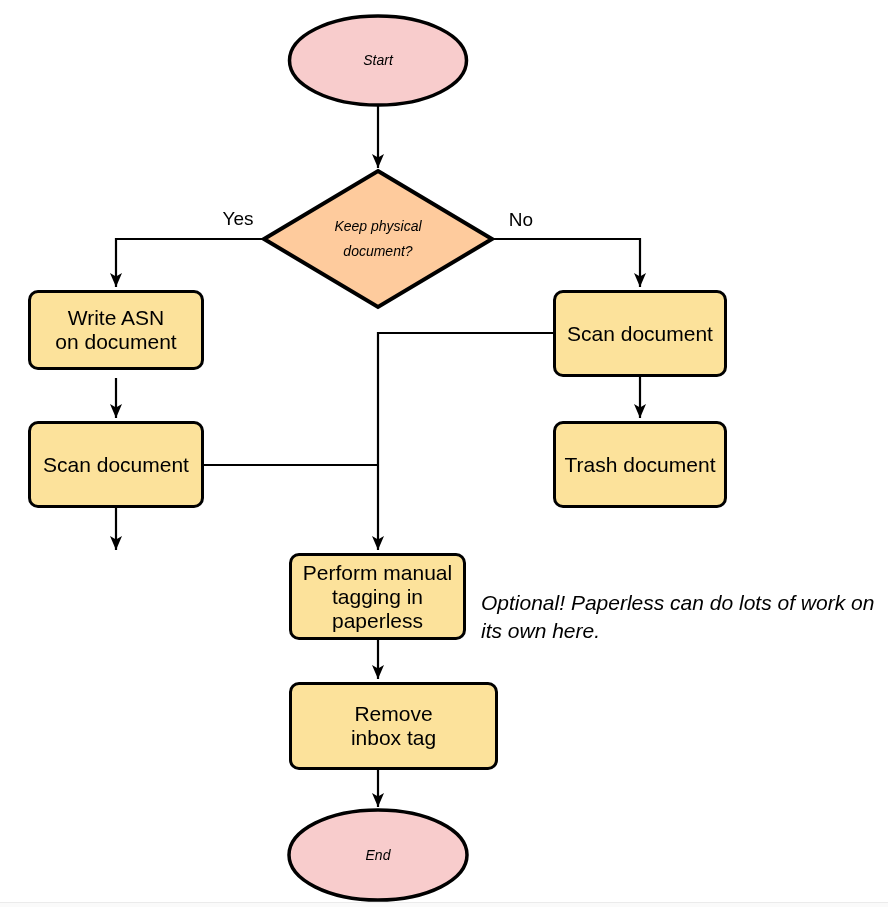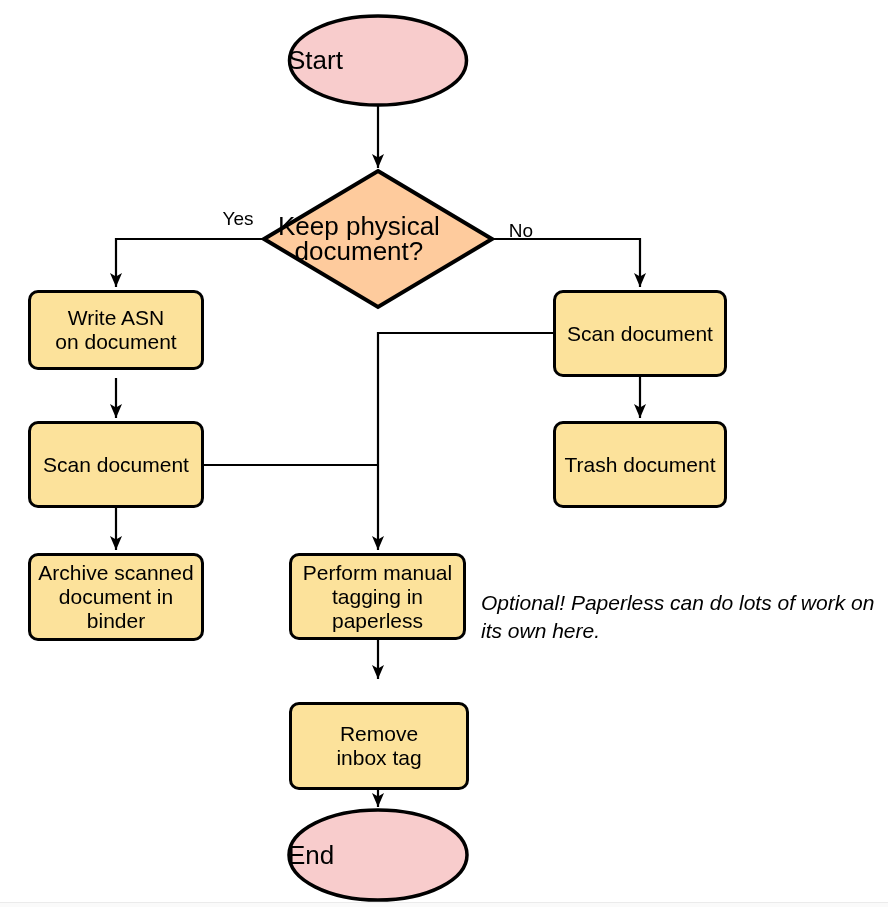--- a/index.html
+++ b/index.html
@@ -20,24 +20,25 @@
   }
   .process{
     background:#FCE29B;
     border:3.5px solid #000000;
     border-radius:10px;
     font-size:21px;line-height:24px;
     white-space:pre-line;
   }
   .shape-label{
     position:absolute;
-    display:flex;align-items:center;justify-content:flex-start;
+    display:flex;align-items:center;justify-content:center;
     text-align:center;
-    font-size:26px;line-height:25px;
+    font-size:14px;line-height:25px;
     white-space:pre-line;
+    font-style:italic;
   }
   .edge-label{
     position:absolute;
     text-align:center;
     font-size:19px;line-height:22px;
   }
   .annotation{
     position:absolute;
     left:481px;top:589px;width:412px;
     font-style:italic;
@@ -88,52 +89,47 @@
   <div class="shape-label" style="left:288px;top:810px;width:180px;height:90px">
     <span>End</span>
   </div>
 
   <div class="shape-label" style="left:278px;top:212px;width:200px;height:54px">
     <span>Keep physical
 document?</span>
   </div>
 
   <div class="edge-label" style="left:208px;top:208px;width:60px">Yes</div>
-  <div class="edge-label" style="left:490px;top:220px;width:62px">No</div>
+  <div class="edge-label" style="left:490px;top:209px;width:62px">No</div>
 
   <div class="node process" style="left:28px;top:290px;width:176px;height:80px">
     <span>Write ASN
 on document</span>
   </div>
 
   <div class="node process" style="left:28px;top:421px;width:176px;height:87px">
     <span>Scan document</span>
   </div>
 
-  <div class="node process" style="left:28px;top:553px;width:176px;height:88px">
-    <span>Archive scanned
-document in
-binder</span>
-  </div>
 
   <div class="node process" style="left:553px;top:290px;width:174px;height:87px">
     <span>Scan document</span>
   </div>
 
   <div class="node process" style="left:289px;top:553px;width:177px;height:87px">
     <span>Perform manual
 tagging in
 paperless</span>
   </div>
 
   <div class="node process" style="left:553px;top:421px;width:174px;height:87px">
     <span>Trash document</span>
   </div>
 
-  <div class="node process" style="left:289px;top:702px;width:180px;height:88px">
+  <div class="node process" style="left:289px;top:682px;width:209px;height:88px">
     <span>Remove
 inbox tag</span>
   </div>
 
   <div class="annotation">Optional! Paperless can do lots of work on
 its own here.</div>
 
   <div class="footer-hairline"></div>
   <div class="footer-strip"></div>
 

